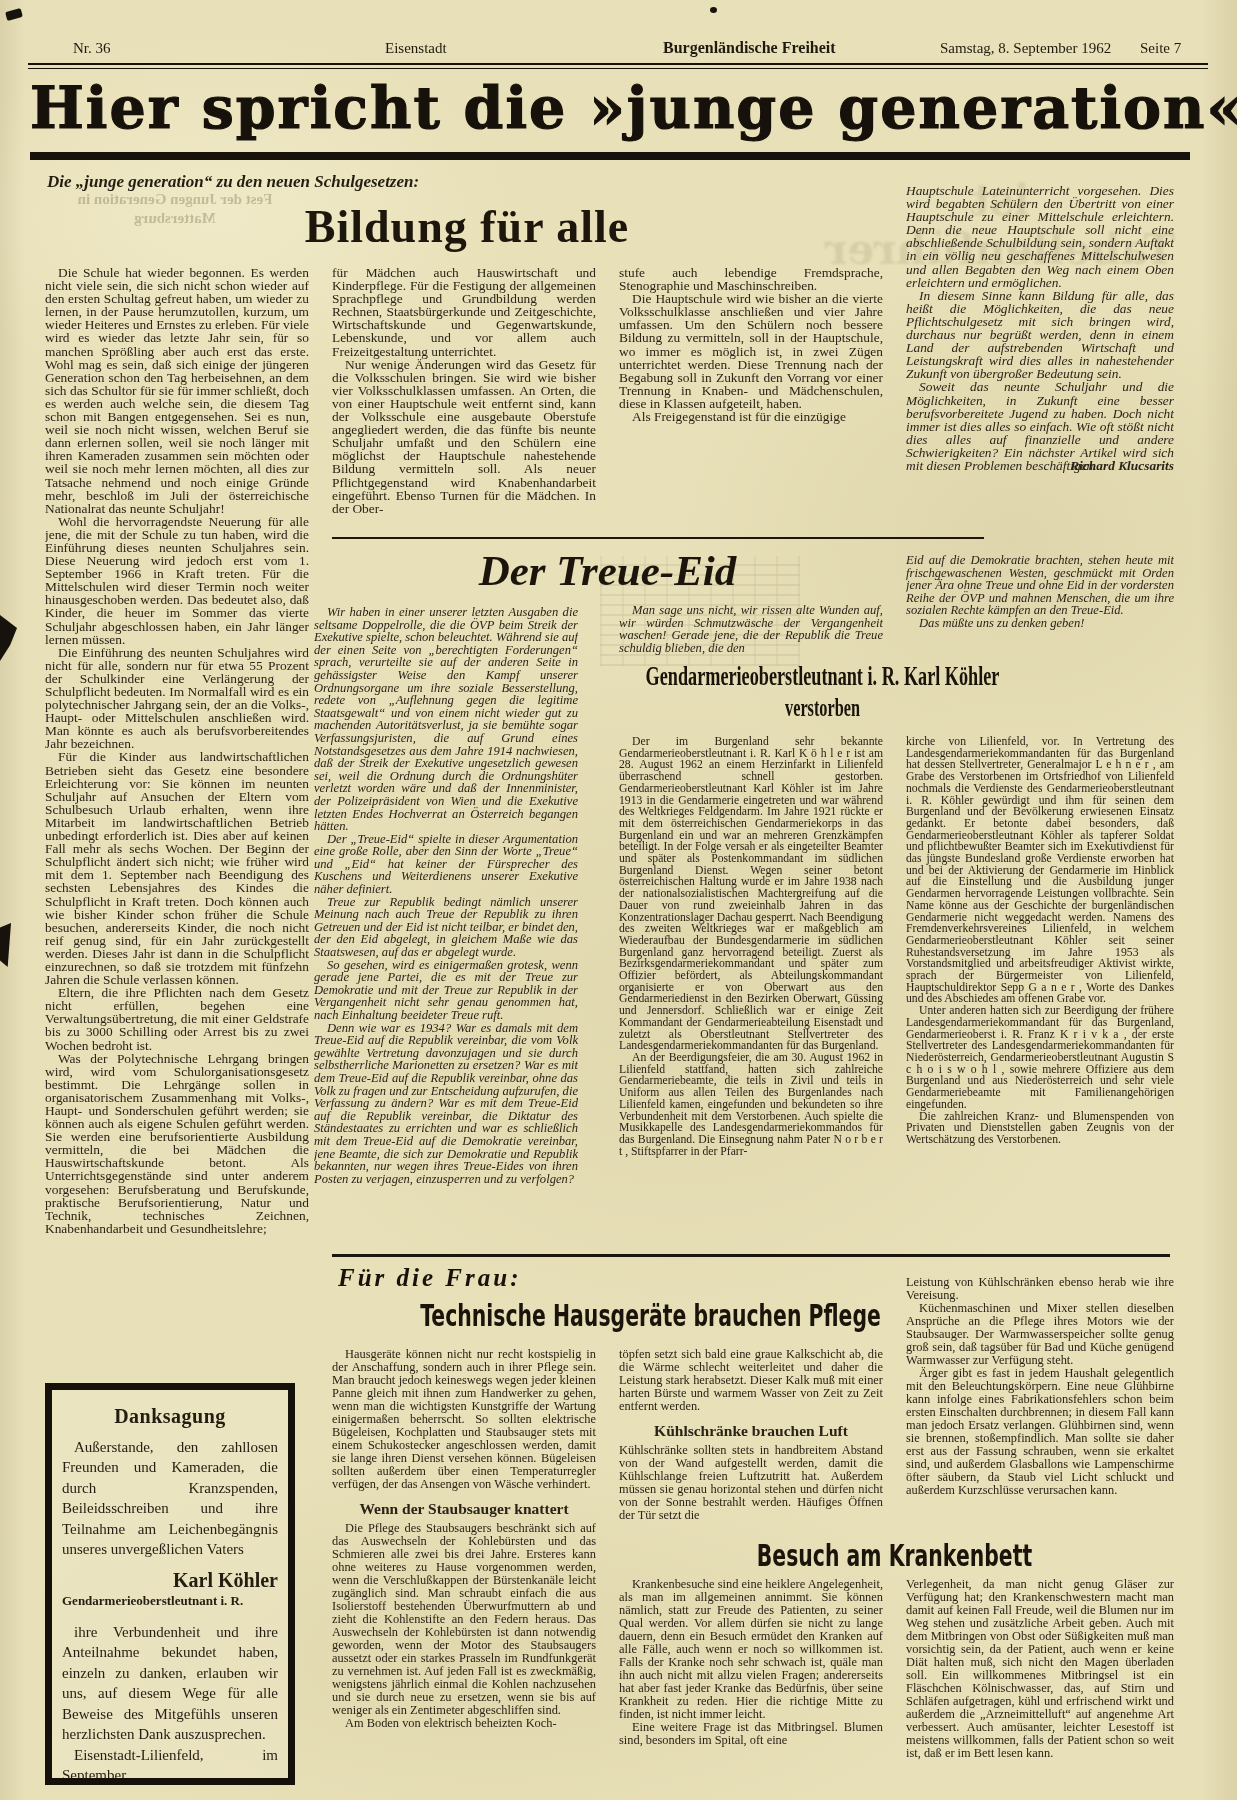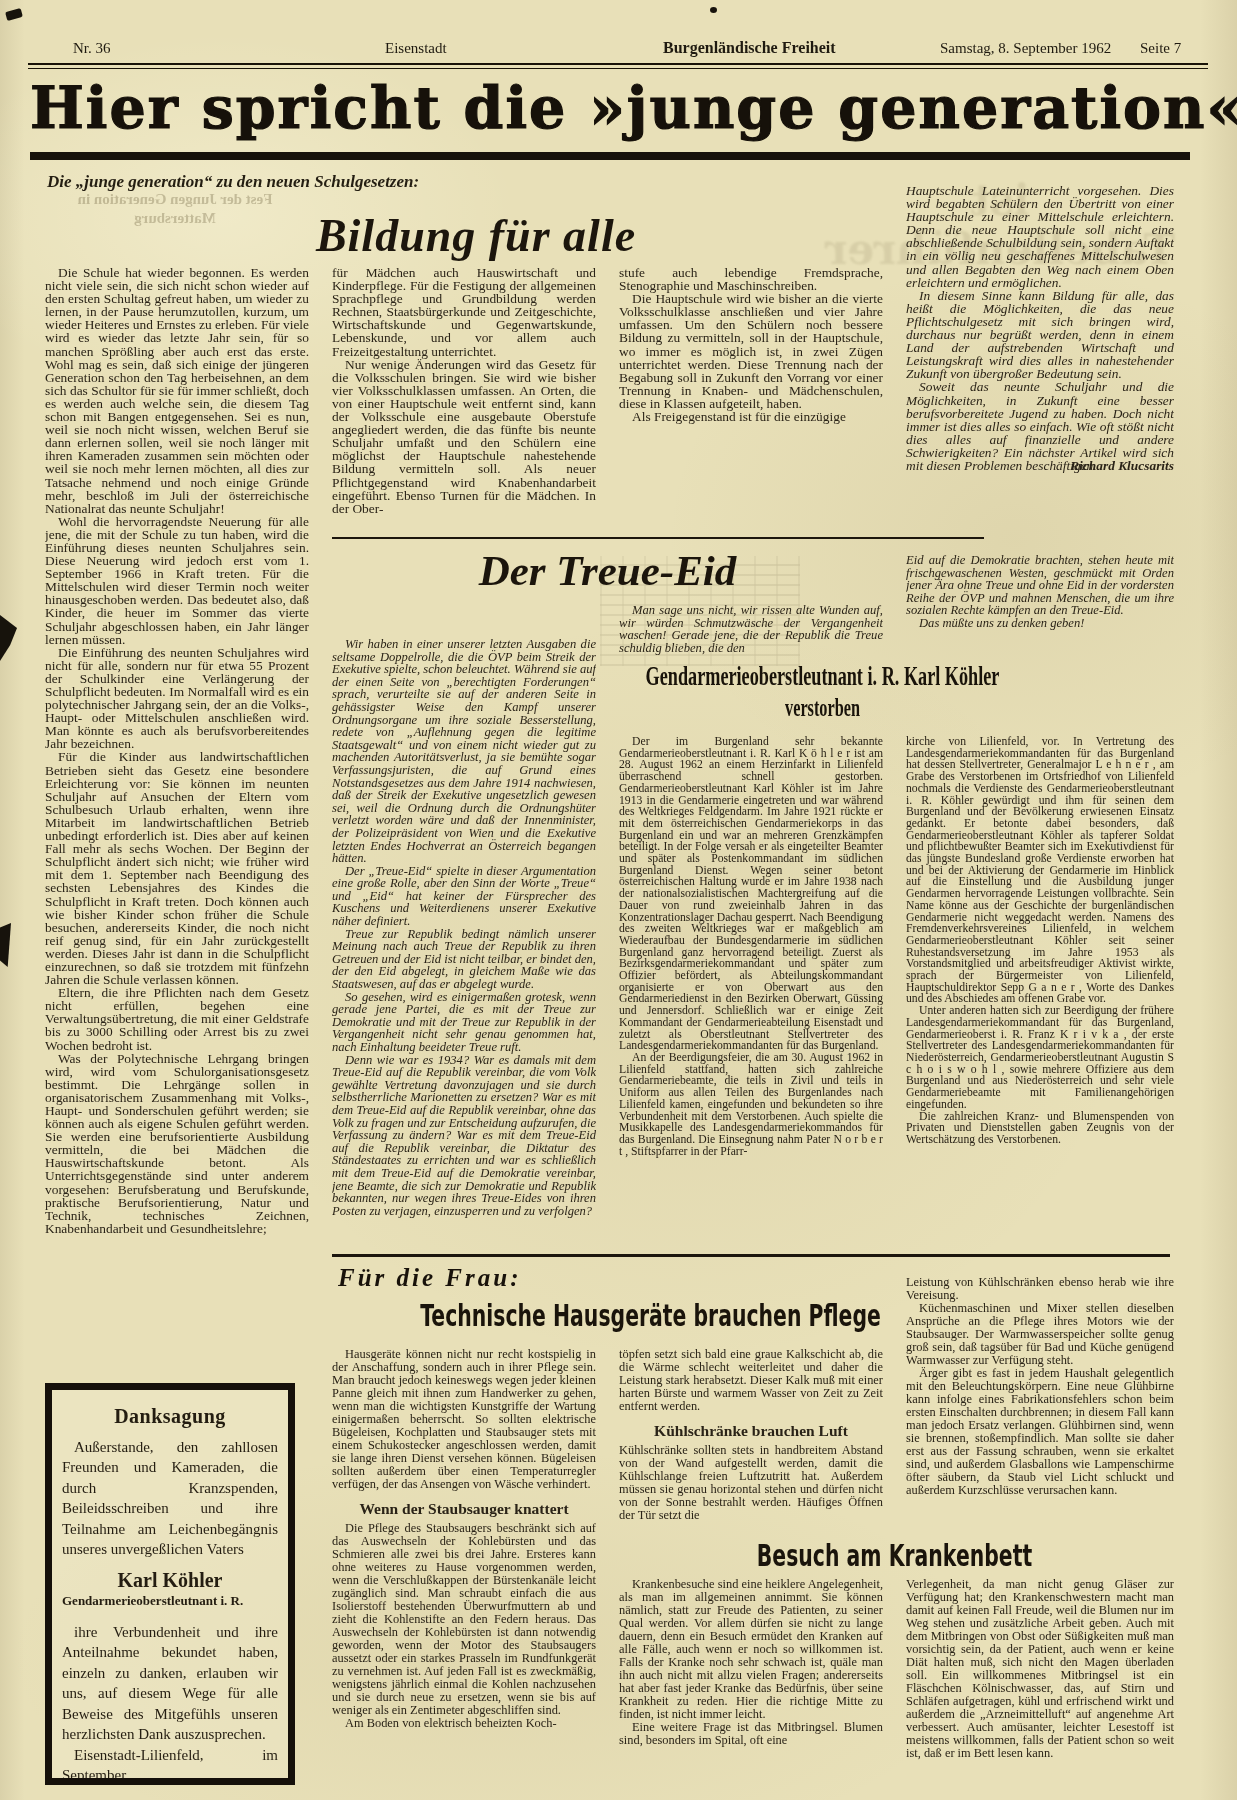--- a/index.html
+++ b/index.html
@@ -71,21 +71,21 @@
   }
   
   .dank{
     width:250px; height:402px; box-sizing:border-box;
     border:7px solid #15100a; padding:12px 10px;
     background:rgba(238,231,200,.5);
     font-size:15px; line-height:20.5px; color:#241d11; overflow:hidden;
   }
   .dank .d-title{text-align:center; font-weight:bold; font-size:20px; margin:4px 0 10px; letter-spacing:.5px;}
   .dank p{margin:0; text-align:justify; text-indent:12px;}
-  .dank .d-name{text-align:center; font-weight:bold; font-size:20px; margin:10px 0 1px; text-indent:0;}
+  .dank .d-name{text-align:right; font-weight:bold; font-size:20px; margin:10px 0 1px; text-indent:0;}
   .dank .d-role{text-align:left; font-weight:bold; font-size:13px; margin:0 0 10px; text-indent:0;}
   .dank .d-place{text-indent:12px;}
   
   .ghost{
     transform:scaleX(-1); color:rgba(95,82,48,.55); filter:blur(.5px);
     text-align:center; font-weight:bold; pointer-events:none;
   }
   .ghost.g1{width:240px; font-size:15px; line-height:19px; opacity:.55;}
   .ghost.g2{width:400px; font-size:42px; opacity:.22; filter:blur(1.2px); font-family:"DejaVu Serif", serif;}
   .ghost.g3{width:200px; height:110px; opacity:.18;
@@ -118,21 +118,21 @@
     <span class="abs mast" style="left:940px; top:40px;">Samstag, 8. September 1962</span>
     <span class="abs mast" style="left:1140px; top:40px;">Seite 7</span>
     <div class="abs mast-rule" style="left:28px; top:63px; width:1180px;"></div>
   </header>
 
   <h1 class="abs headline" style="left:30px; top:74px; margin:0;">Hier spricht die »junge generation«</h1>
   <div class="abs thick-rule" style="left:30px; top:152px; width:1160px;"></div>
 
   <section>
     <div class="abs kicker" style="left:47px; top:172px;">Die „junge generation“ zu den neuen Schulgesetzen:</div>
-    <h2 class="abs art-title" style="left:45px; top:197px; width:838px; margin:12px;font-style:italic;">Bildung für alle</h2>
+    <h2 class="abs art-title" style="left:45px; top:197px; width:838px; margin:3px;">Bildung für alle</h2>
     <div class="abs textcol" style="left:45px; top:266px; height:1080px;">
         <p>Die Schule hat wieder begonnen. Es werden nicht viele sein, die sich nicht schon wieder auf den ersten Schultag gefreut haben, um wieder zu lernen, in der Pause herumzutollen, kurzum, um wieder Heiteres und Ernstes zu erleben. Für viele wird es wieder das letzte Jahr sein, für so manchen Sprößling aber auch erst das erste. Wohl mag es sein, daß sich einige der jüngeren Generation schon den Tag herbeisehnen, an dem sich das Schultor für sie für immer schließt, doch es werden auch welche sein, die diesem Tag schon mit Bangen entgegensehen. Sei es nun, weil sie noch nicht wissen, welchen Beruf sie dann erlernen sollen, weil sie noch länger mit ihren Kameraden zusammen sein möchten oder weil sie noch mehr lernen möchten, all dies zur Tatsache nehmend und noch einige Gründe mehr, beschloß im Juli der österreichische Nationalrat das neunte Schuljahr!</p>
         <p>Wohl die hervorragendste Neuerung für alle jene, die mit der Schule zu tun haben, wird die Einführung dieses neunten Schuljahres sein. Diese Neuerung wird jedoch erst vom 1. September 1966 in Kraft treten. Für die Mittelschulen wird dieser Termin noch weiter hinausgeschoben werden. Das bedeutet also, daß Kinder, die heuer im Sommer das vierte Schuljahr abgeschlossen haben, ein Jahr länger lernen müssen.</p>
         <p>Die Einführung des neunten Schuljahres wird nicht für alle, sondern nur für etwa 55 Prozent der Schulkinder eine Verlängerung der Schulpflicht bedeuten. Im Normalfall wird es ein polytechnischer Jahrgang sein, der an die Volks-, Haupt- oder Mittelschulen anschließen wird. Man könnte es auch als berufsvorbereitendes Jahr bezeichnen.</p>
         <p>Für die Kinder aus landwirtschaftlichen Betrieben sieht das Gesetz eine besondere Erleichterung vor: Sie können im neunten Schuljahr auf Ansuchen der Eltern vom Schulbesuch Urlaub erhalten, wenn ihre Mitarbeit im landwirtschaftlichen Betrieb unbedingt erforderlich ist. Dies aber auf keinen Fall mehr als sechs Wochen. Der Beginn der Schulpflicht ändert sich nicht; wie früher wird mit dem 1. September nach Beendigung des sechsten Lebensjahres des Kindes die Schulpflicht in Kraft treten. Doch können auch wie bisher Kinder schon früher die Schule besuchen, andererseits Kinder, die noch nicht reif genug sind, für ein Jahr zurückgestellt werden. Dieses Jahr ist dann in die Schulpflicht einzurechnen, so daß sie trotzdem mit fünfzehn Jahren die Schule verlassen können.</p>
         <p>Eltern, die ihre Pflichten nach dem Gesetz nicht erfüllen, begehen eine Verwaltungsübertretung, die mit einer Geldstrafe bis zu 3000 Schilling oder Arrest bis zu zwei Wochen bedroht ist.</p>
         <p>Was der Polytechnische Lehrgang bringen wird, wird vom Schulorganisationsgesetz bestimmt. Die Lehrgänge sollen in organisatorischem Zusammenhang mit Volks-, Haupt- und Sonderschulen geführt werden; sie können auch als eigene Schulen geführt werden. Sie werden eine berufsorientierte Ausbildung vermitteln, die bei Mädchen die Hauswirtschaftskunde betont. Als Unterrichtsgegenstände sind unter anderem vorgesehen: Berufsberatung und Berufskunde, praktische Berufsorientierung, Natur und Technik, technisches Zeichnen, Knabenhandarbeit und Gesundheitslehre;</p>
       </div>
     <div class="abs textcol cont" style="left:332px; top:266px; height:254px;">
         <p>für Mädchen auch Hauswirtschaft und Kinderpflege. Für die Festigung der allgemeinen Sprachpflege und Grundbildung werden Rechnen, Staatsbürgerkunde und Zeitgeschichte, Wirtschaftskunde und Gegenwartskunde, Lebenskunde, und vor allem auch Freizeitgestaltung unterrichtet.</p>
@@ -150,21 +150,21 @@
           <p>Soweit das neunte Schuljahr und die Möglichkeiten, in Zukunft eine besser berufsvorbereitete Jugend zu haben. Doch nicht immer ist dies alles so einfach. Wie oft stößt nicht dies alles auf finanzielle und andere Schwierigkeiten? Ein nächster Artikel wird sich mit diesen Problemen beschäftigen.</p>
         </div>
       <p class="byline">Richard Klucsarits</p>
     </div>
   </section>
 
   <div class="abs rule2" style="left:332px; top:537px; width:652px;"></div>
 
   <section>
     <h2 class="abs treue-title" style="left:332px; top:546px; margin:0;">Der Treue-Eid</h2>
-    <div class="abs textcol italic-col" style="left:332px; top:606px; height:648px;margin-top:32px;">
+    <div class="abs textcol italic-col" style="left:314px; top:606px; height:648px;">
         <p>Wir haben in einer unserer letzten Ausgaben die seltsame Doppelrolle, die die ÖVP beim Streik der Exekutive spielte, schon beleuchtet. Während sie auf der einen Seite von „berechtigten Forderungen“ sprach, verurteilte sie auf der anderen Seite in gehässigster Weise den Kampf unserer Ordnungsorgane um ihre soziale Besserstellung, redete von „Auflehnung gegen die legitime Staatsgewalt“ und von einem nicht wieder gut zu machenden Autoritätsverlust, ja sie bemühte sogar Verfassungsjuristen, die auf Grund eines Notstandsgesetzes aus dem Jahre 1914 nachwiesen, daß der Streik der Exekutive ungesetzlich gewesen sei, weil die Ordnung durch die Ordnungshüter verletzt worden wäre und daß der Innenminister, der Polizeipräsident von Wien und die Exekutive letzten Endes Hochverrat an Österreich begangen hätten.</p>
         <p>Der „Treue-Eid“ spielte in dieser Argumentation eine große Rolle, aber den Sinn der Worte „Treue“ und „Eid“ hat keiner der Fürsprecher des Kuschens und Weiterdienens unserer Exekutive näher definiert.</p>
         <p>Treue zur Republik bedingt nämlich unserer Meinung nach auch Treue der Republik zu ihren Getreuen und der Eid ist nicht teilbar, er bindet den, der den Eid abgelegt, in gleichem Maße wie das Staatswesen, auf das er abgelegt wurde.</p>
         <p>So gesehen, wird es einigermaßen grotesk, wenn gerade jene Partei, die es mit der Treue zur Demokratie und mit der Treue zur Republik in der Vergangenheit nicht sehr genau genommen hat, nach Einhaltung beeideter Treue ruft.</p>
         <p>Denn wie war es 1934? War es damals mit dem Treue-Eid auf die Republik vereinbar, die vom Volk gewählte Vertretung davonzujagen und sie durch selbstherrliche Marionetten zu ersetzen? War es mit dem Treue-Eid auf die Republik vereinbar, ohne das Volk zu fragen und zur Entscheidung aufzurufen, die Verfassung zu ändern? War es mit dem Treue-Eid auf die Republik vereinbar, die Diktatur des Ständestaates zu errichten und war es schließlich mit dem Treue-Eid auf die Demokratie vereinbar, jene Beamte, die sich zur Demokratie und Republik bekannten, nur wegen ihres Treue-Eides von ihren Posten zu verjagen, einzusperren und zu verfolgen?</p>
       </div>
     <div class="abs textcol italic-col" style="left:619px; top:604px; height:54px;">
         <p>Man sage uns nicht, wir rissen alte Wunden auf, wir würden Schmutzwäsche der Vergangenheit waschen! Gerade jene, die der Republik die Treue schuldig blieben, die den</p>
       </div>
     <div class="abs textcol italic-col cont" style="left:906px; top:554px; width:268px; height:112px;">

